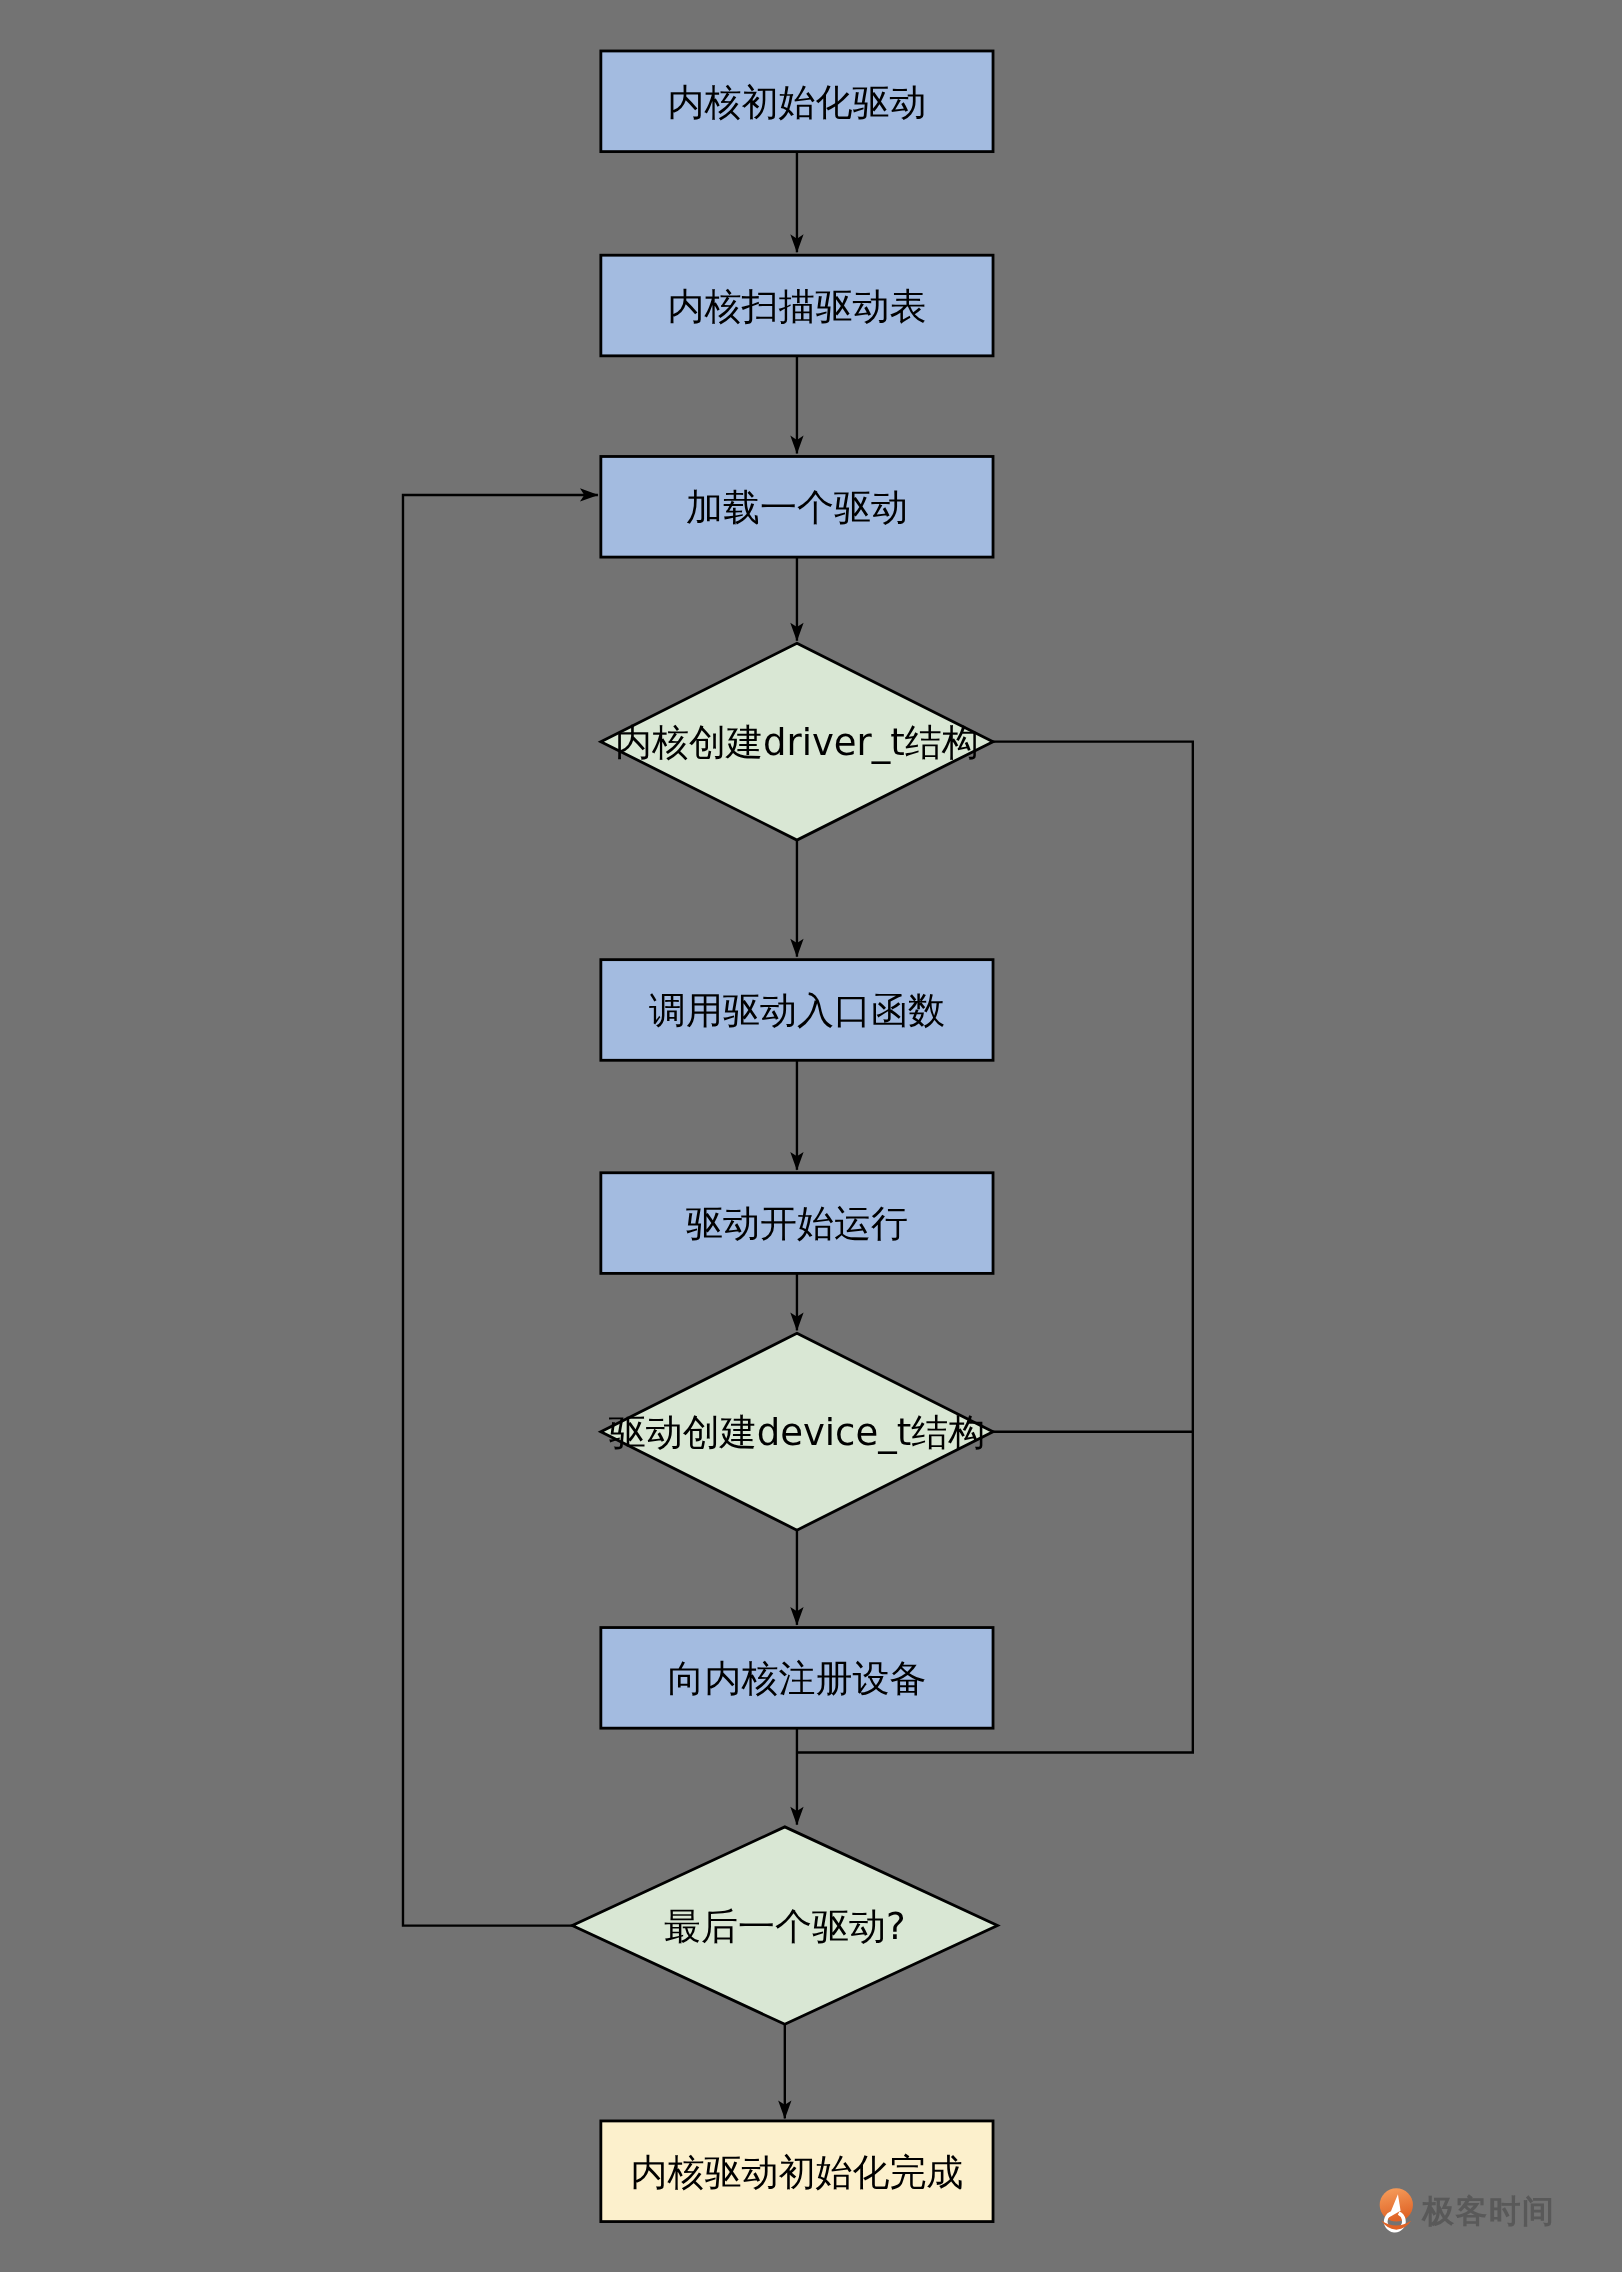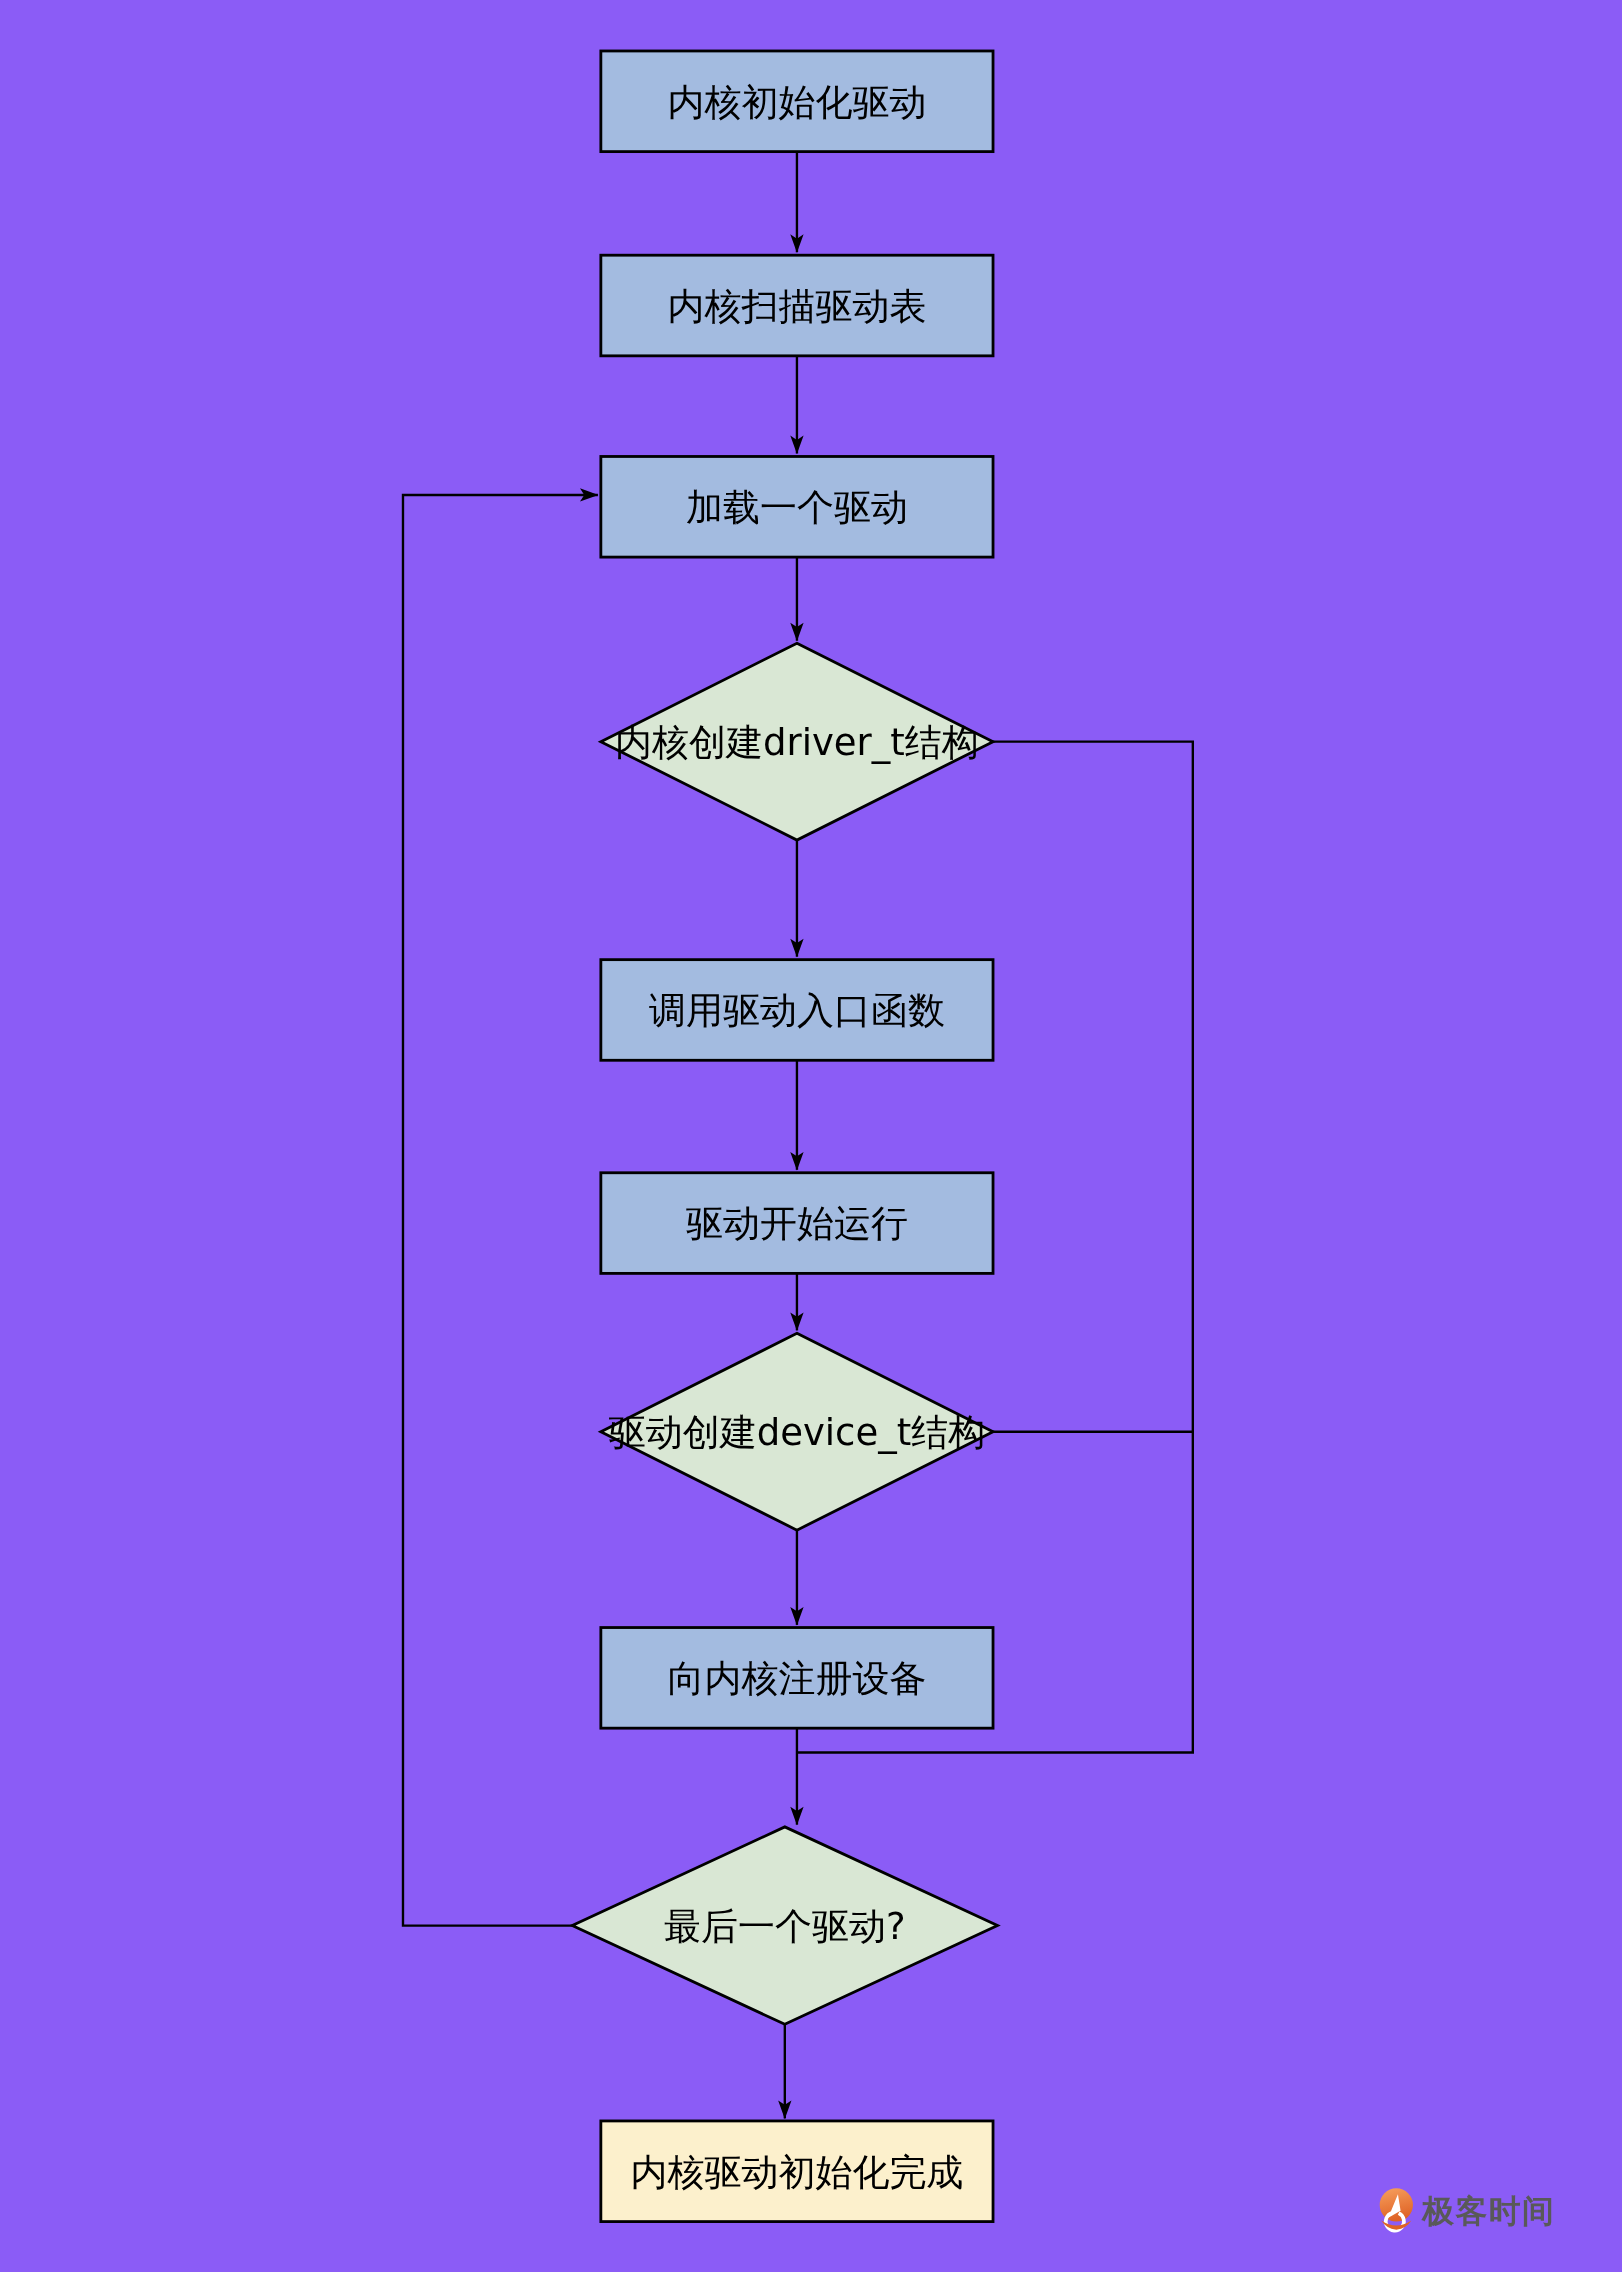--- a/index.html
+++ b/index.html
@@ -1,16 +1,16 @@
 <!DOCTYPE html>
 <html style="font-size:8px"><head>
 <meta charset="utf-8">
 <style>
   html,body{margin:0;padding:0;background:#ffffff;}
-  .canvas{width:1622px;height:2273px;position:relative;background:#8b5cf6;}
+  .canvas{width:1622px;height:2273px;position:relative;background:#737373;}
   svg{display:block;}
   .node-process{fill:#a3bbe0;stroke:#000000;stroke-width:1.9;}
   .node-decision{fill:#d9e7d4;stroke:#000000;stroke-width:1.9;}
   .node-terminal{fill:#fcf0cc;stroke:#000000;stroke-width:1.9;}
   .edge{stroke:#000000;stroke-width:1.6;fill:none;}
   .node-label{
     font-family:"DejaVu Sans","Liberation Sans",sans-serif;
     font-size:25px;fill:#000000;text-anchor:middle;
   }
   .logo-label{

